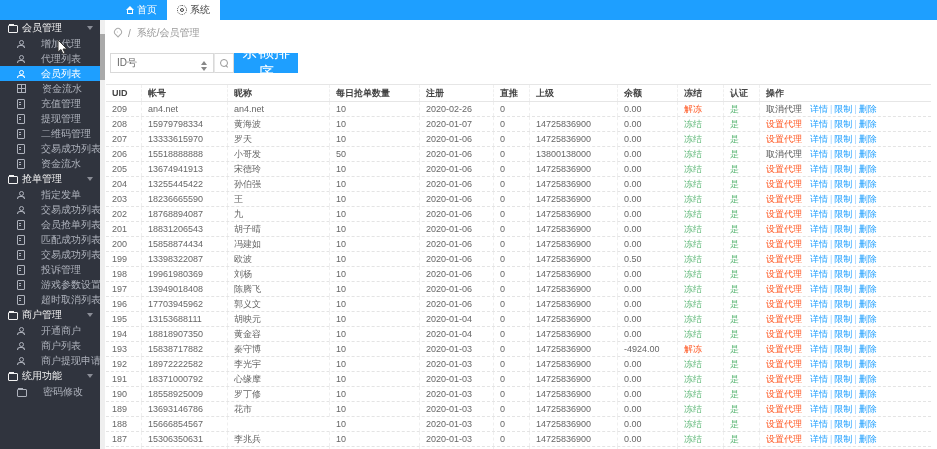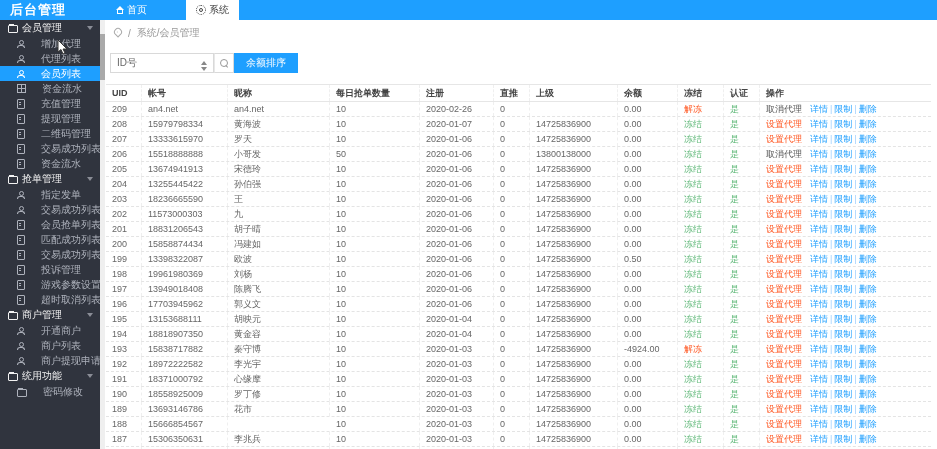--- a/index.html
+++ b/index.html
@@ -4,41 +4,41 @@
 <style>
   html,body{margin:0;padding:0;}
   body{
     width:937px;height:449px;position:relative;overflow:hidden;background:#fff;
     font-family:"Liberation Sans","DejaVu Sans",sans-serif;color:#666;
   }
   
   .topbar{position:absolute;left:0;top:0;width:937px;height:20px;background:var(--accent,#1E9FFF);}
   .logo{position:absolute;left:0;top:0;width:112px;height:20px;line-height:20px;padding-left:10px;
         color:#fff;font-size:13px;font-weight:bold;letter-spacing:1px;}
-  .tabs{position:absolute;left:106px;top:0;height:20px;display:flex;gap:29px;}
+  .tabs{position:absolute;left:116px;top:0;height:20px;display:flex;}
   .tab{height:20px;display:flex;align-items:center;gap:3px;padding:0 10px;color:#fff;font-size:10px;cursor:default;}
   .tab.active{background:#fff;color:#444;}
   .topbar-right{position:absolute;right:10px;top:0;height:20px;display:flex;align-items:center;gap:16px;color:#fff;font-size:10px;}
   .tb-act{display:flex;align-items:center;gap:3px;}
   
   .sidebar{position:absolute;left:0;top:20px;width:100px;height:429px;background:var(--sidebar,#30343E);overflow:hidden;}
   .sgroup{height:16px;display:flex;align-items:center;gap:4px;padding:0 6px 0 8px;color:#f2f2f2;font-size:10px;position:relative;}
   .sgroup .gcaret{position:absolute;right:7px;top:6px;width:0;height:0;border-left:3px solid transparent;border-right:3px solid transparent;border-top:4px solid #8a8d96;}
   .sitem{height:15px;display:flex;align-items:center;gap:16px;padding-left:17px;color:#aeb2bc;font-size:10px;cursor:default;white-space:nowrap;}
   .sitem.active{background:var(--accent,#1E9FFF);color:#fff;}
   .side-scroll{position:absolute;left:100px;top:20px;width:5px;height:429px;background:#efefef;}
   .side-thumb{position:absolute;left:100px;top:34px;width:5px;height:46px;background:#a9a9a9;}
   
   .crumbs{position:absolute;left:114px;top:26px;display:flex;align-items:center;gap:6px;font-size:10px;color:#999;}
   
   .searchbar{position:absolute;left:110px;top:53px;height:20px;display:flex;align-items:stretch;font-size:10px;}
   .sel{width:90px;border:1px solid #d9d9d9;display:flex;align-items:center;justify-content:space-between;padding:0 6px;color:#666;background:#fff;}
   .inp{width:255px;border:1px solid #d9d9d9;border-left:none;display:flex;align-items:center;padding:0 8px;color:#bbb;background:#fff;}
   .sbtn{width:18px;border:1px solid #d9d9d9;border-left:1px solid #e8e8e8;display:flex;align-items:center;justify-content:center;background:#fff;}
-  .bluebtn{width:64px;background:var(--accent,#1E9FFF);color:#fff;display:flex;align-items:center;justify-content:center;font-size:10px;border:none;}
+  .bluebtn{width:64px;background:var(--accent,#1E9FFF);color:#fff;display:flex;align-items:center;justify-content:center;font-size:16px;border:none;}
   
   .tablewrap{position:absolute;left:106px;top:84px;width:825px;}
   .trow{display:flex;height:14px;line-height:14px;border-bottom:1px dashed #e4e4e4;font-size:9px;color:#666;}
   .trow.head{height:16px;line-height:16px;border-top:1px solid #e6e6e6;border-bottom:1px solid #e6e6e6;color:#444;font-weight:bold;background:#fff;}
   .tcell{padding-left:6px;box-sizing:border-box;border-right:1px dashed #efefef;overflow:hidden;white-space:nowrap;}
   .tcell:last-child{border-right:none;}
   .red{color:var(--red,#FF5722);}
   .green{color:var(--green,#5FB878);}
   .dark{color:#555;}
   .oplink{color:var(--accent,#1E9FFF);cursor:pointer;}
@@ -75,21 +75,20 @@
   .caret-icon{width:0;height:0;border-left:3px solid transparent;border-right:3px solid transparent;border-top:4px solid #fff;}
   .sort-icon{width:0;height:0;border-left:3px solid transparent;border-right:3px solid transparent;border-bottom:4px solid #888;position:relative;}
   .sort-icon::after{content:"";position:absolute;left:-3px;top:6px;width:0;height:0;border-left:3px solid transparent;border-right:3px solid transparent;border-top:4px solid #888;}
   
   .cursor{position:absolute;left:57px;top:40px;z-index:50;}
 </style>
 </head>
 <body>
 
 <div class="topbar">
-  <div class="logo">后台管理</div>
   <div class="tabs">
       <div class="tab">
         <span class="ic home-icon"></span>
         <span>首页</span>
       </div>
       <div class="tab active">
         <span class="ic gear-icon"></span>
         <span>系统</span>
       </div>
     </div>
@@ -321,21 +320,21 @@
       <div class="tcell" style="width: 74px;">2020-01-06</div>
       <div class="tcell" style="width: 36px;">0</div>
       <div class="tcell" style="width: 88px;">14725836900</div>
       <div class="tcell" style="width: 60px;">0.00</div>
       <div class="tcell" style="width: 46px;"><span class="green">冻结</span></div>
       <div class="tcell" style="width: 36px;"><span class="green">是</span></div>
       <div class="tcell" style="width: 171px;"><span class="agent red">设置代理</span><span class="oplink">详情</span><span class="opsep">|</span><span class="oplink">限制</span><span class="opsep">|</span><span class="oplink">删除</span></div>
     </div>
     <div class="trow">
       <div class="tcell" style="width: 36px;">202</div>
-      <div class="tcell" style="width: 86px;">11573000303</div>
+      <div class="tcell" style="width: 86px;">18768894087</div>
       <div class="tcell" style="width: 102px;">九</div>
       <div class="tcell" style="width: 90px;">10</div>
       <div class="tcell" style="width: 74px;">2020-01-06</div>
       <div class="tcell" style="width: 36px;">0</div>
       <div class="tcell" style="width: 88px;">14725836900</div>
       <div class="tcell" style="width: 60px;">0.00</div>
       <div class="tcell" style="width: 46px;"><span class="green">冻结</span></div>
       <div class="tcell" style="width: 36px;"><span class="green">是</span></div>
       <div class="tcell" style="width: 171px;"><span class="agent red">设置代理</span><span class="oplink">详情</span><span class="opsep">|</span><span class="oplink">限制</span><span class="opsep">|</span><span class="oplink">删除</span></div>
     </div>

